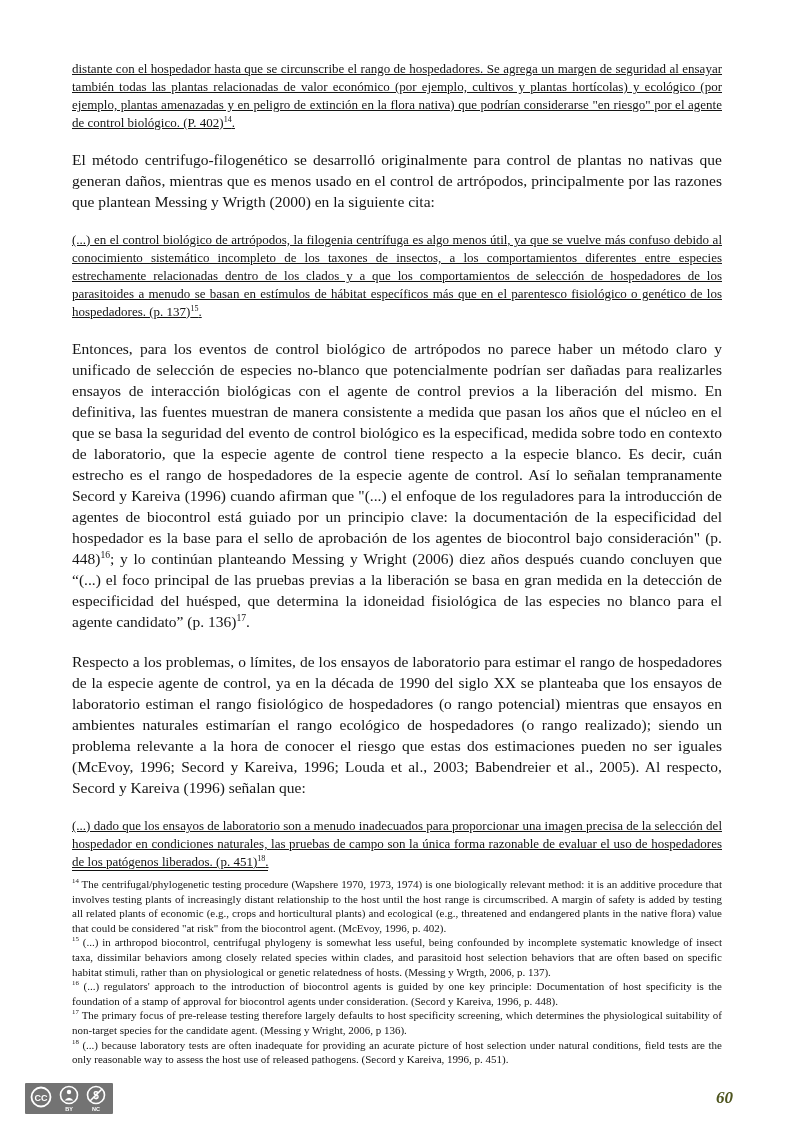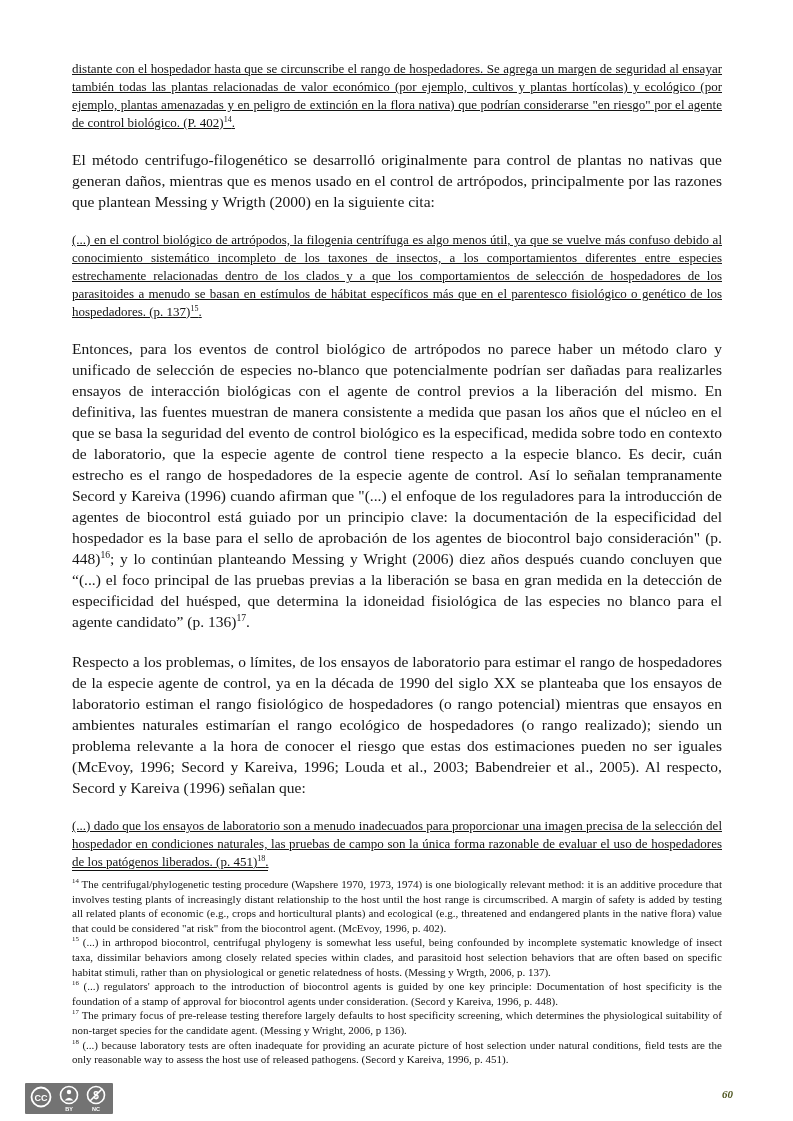--- a/index.html
+++ b/index.html
@@ -65,21 +65,21 @@
     width:793px;
     text-align:center;
     font-size:13.5px;
     font-weight:bold;
     font-style:italic;
     color:var(--accent,#4e551f);
   }
   .pageno{
     position:absolute;
     right:60px;top:6px;
-    font-size:11px;
+    font-size:17px;
     font-weight:bold;
     font-style:italic;
     color:var(--accent,#4e551f);
   }
 </style>
 </head>
 <body>
 
 <div class="page">
 

